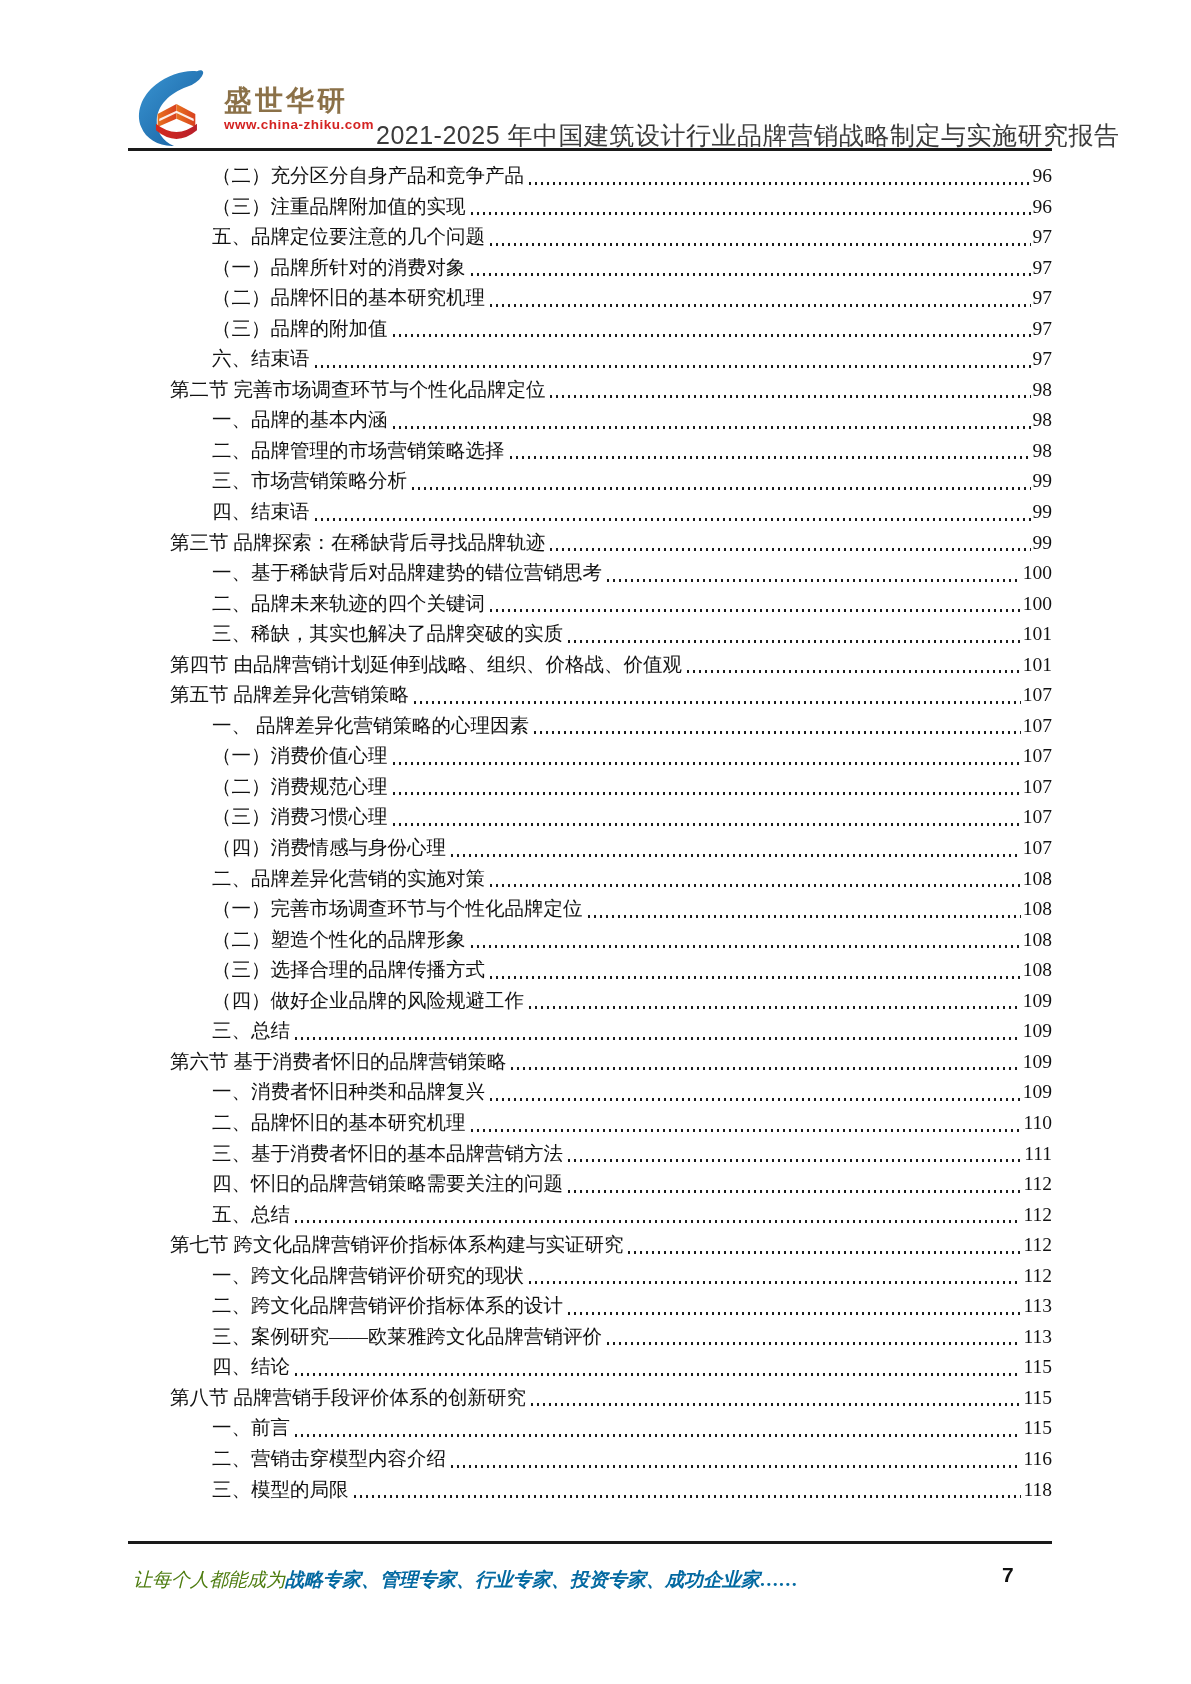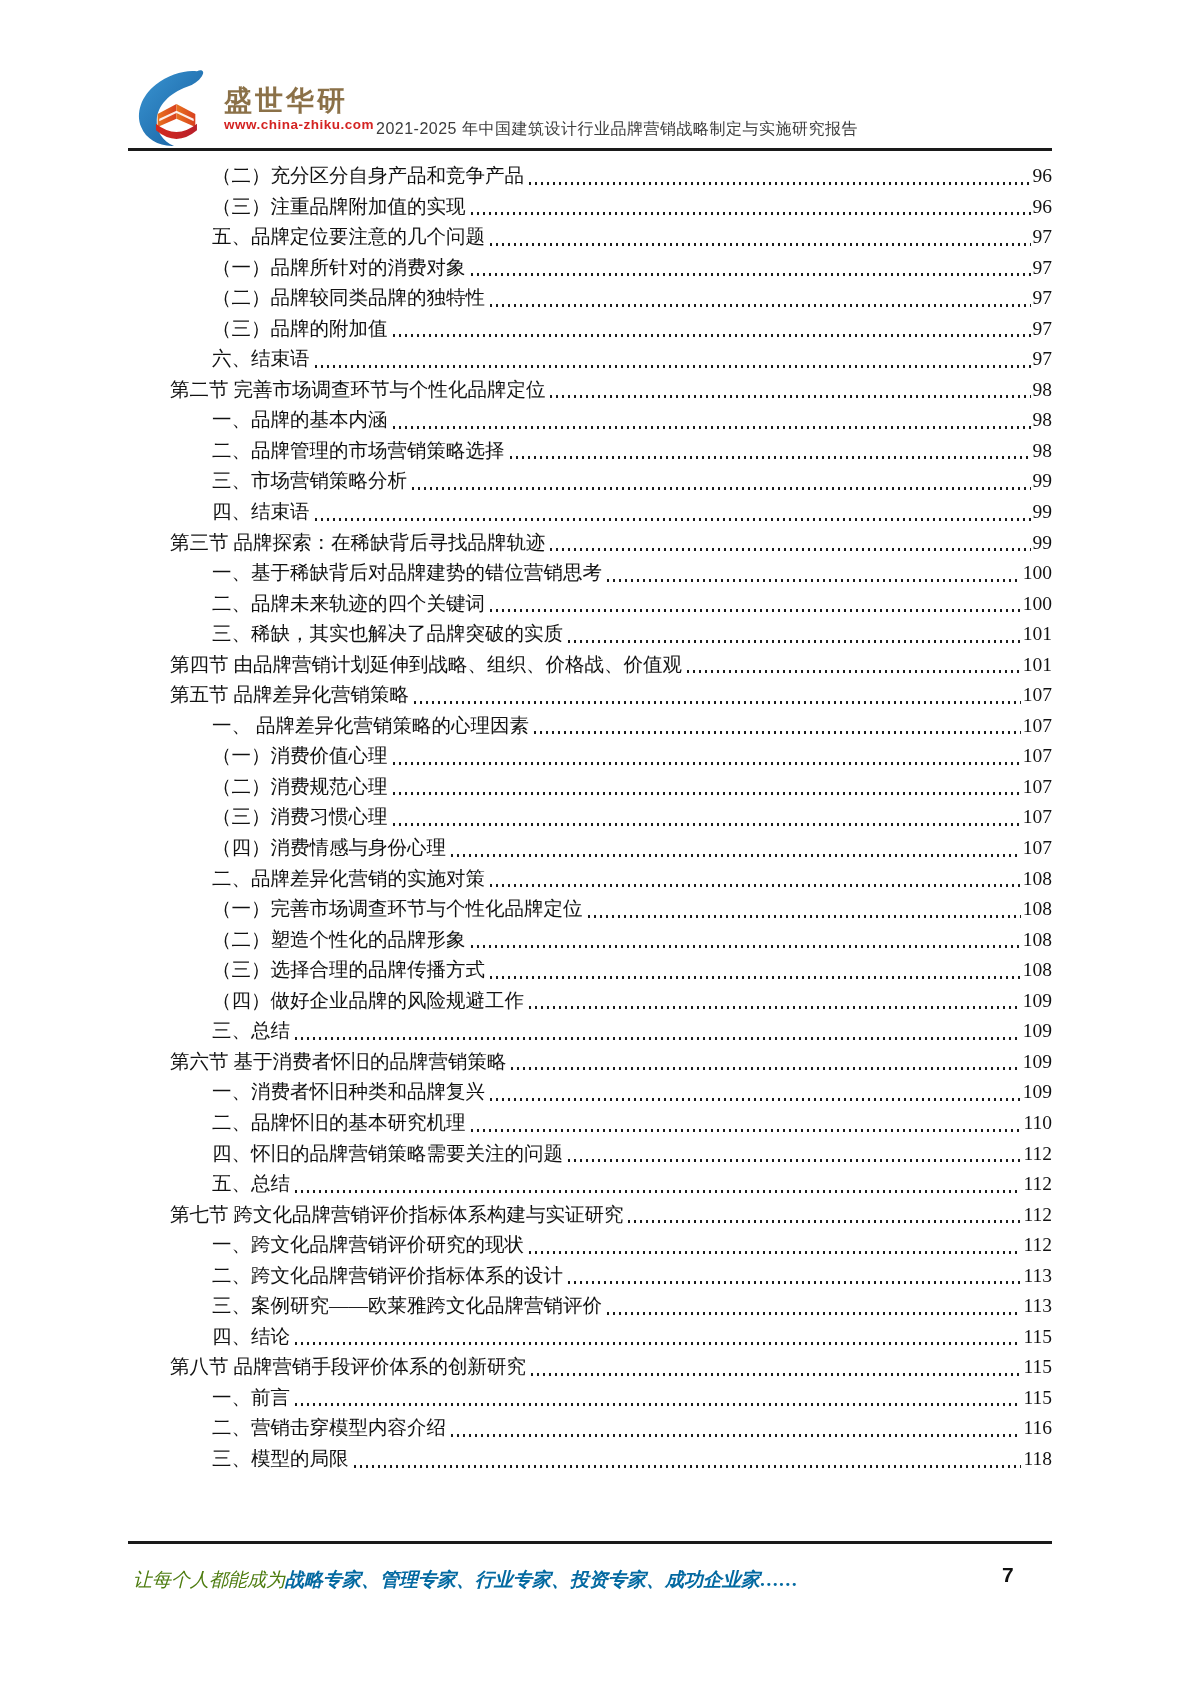--- a/index.html
+++ b/index.html
@@ -16,21 +16,21 @@
   
   .logo { position:absolute; left:132px; top:68px; display:flex; align-items:center; }
   .logo-mark { width:84px; height:82px; }
   .logo-text { margin-left:8px; font-family:"Liberation Sans","DejaVu Sans",sans-serif; }
   .logo-brand { font-size:28px; font-weight:bold; color:#8b7148; letter-spacing:3px; line-height:1.1; }
   .logo-url   { font-size:13.5px; font-weight:bold; color:#d42322; letter-spacing:0.5px; }
 
   .header-title {
     position:absolute; top:119px; left:376px;
     font-family:"Liberation Sans","DejaVu Sans",sans-serif;
-    font-size:16px; color:#3b3b3b; letter-spacing:0.5px; white-space:nowrap;
+    font-size:25px; color:#3b3b3b; letter-spacing:0.5px; white-space:nowrap;
   }
   .header-rule {
     position:absolute; left:128px; top:148px; width:924px; height:3px; background:#1a1a1a;
   }
 
   
   .toc { position:absolute; left:128px; top:161px; width:924px; }
   .toc-row {
     display:flex; align-items:baseline;
     height:30.55px; font-size:19.5px; line-height:30.55px;
@@ -126,21 +126,21 @@
       <span class="toc-label">五、品牌定位要注意的几个问题</span>
       <span class="toc-dots"></span>
       <span class="toc-page">97</span>
     </div>
       <div class="toc-row level-1">
       <span class="toc-label">（一）品牌所针对的消费对象</span>
       <span class="toc-dots"></span>
       <span class="toc-page">97</span>
     </div>
       <div class="toc-row level-1">
-      <span class="toc-label">（二）品牌较同类品牌的独特性</span>
+      <span class="toc-label">（二）品牌怀旧的基本研究机理</span>
       <span class="toc-dots"></span>
       <span class="toc-page">97</span>
     </div>
       <div class="toc-row level-1">
       <span class="toc-label">（三）品牌的附加值</span>
       <span class="toc-dots"></span>
       <span class="toc-page">97</span>
     </div>
       <div class="toc-row level-1">
       <span class="toc-label">六、结束语</span>
@@ -264,20 +264,25 @@
     </div>
       <div class="toc-row level-1">
       <span class="toc-label">一、消费者怀旧种类和品牌复兴</span>
       <span class="toc-dots"></span>
       <span class="toc-page">109</span>
     </div>
       <div class="toc-row level-1">
       <span class="toc-label">二、品牌怀旧的基本研究机理</span>
       <span class="toc-dots"></span>
       <span class="toc-page">110</span>
+    </div>
+      <div class="toc-row level-1">
+      <span class="toc-label">三、基于消费者怀旧的基本品牌营销方法</span>
+      <span class="toc-dots"></span>
+      <span class="toc-page">111</span>
     </div>
       <div class="toc-row level-1">
       <span class="toc-label">四、怀旧的品牌营销策略需要关注的问题</span>
       <span class="toc-dots"></span>
       <span class="toc-page">112</span>
     </div>
       <div class="toc-row level-1">
       <span class="toc-label">五、总结</span>
       <span class="toc-dots"></span>
       <span class="toc-page">112</span>

